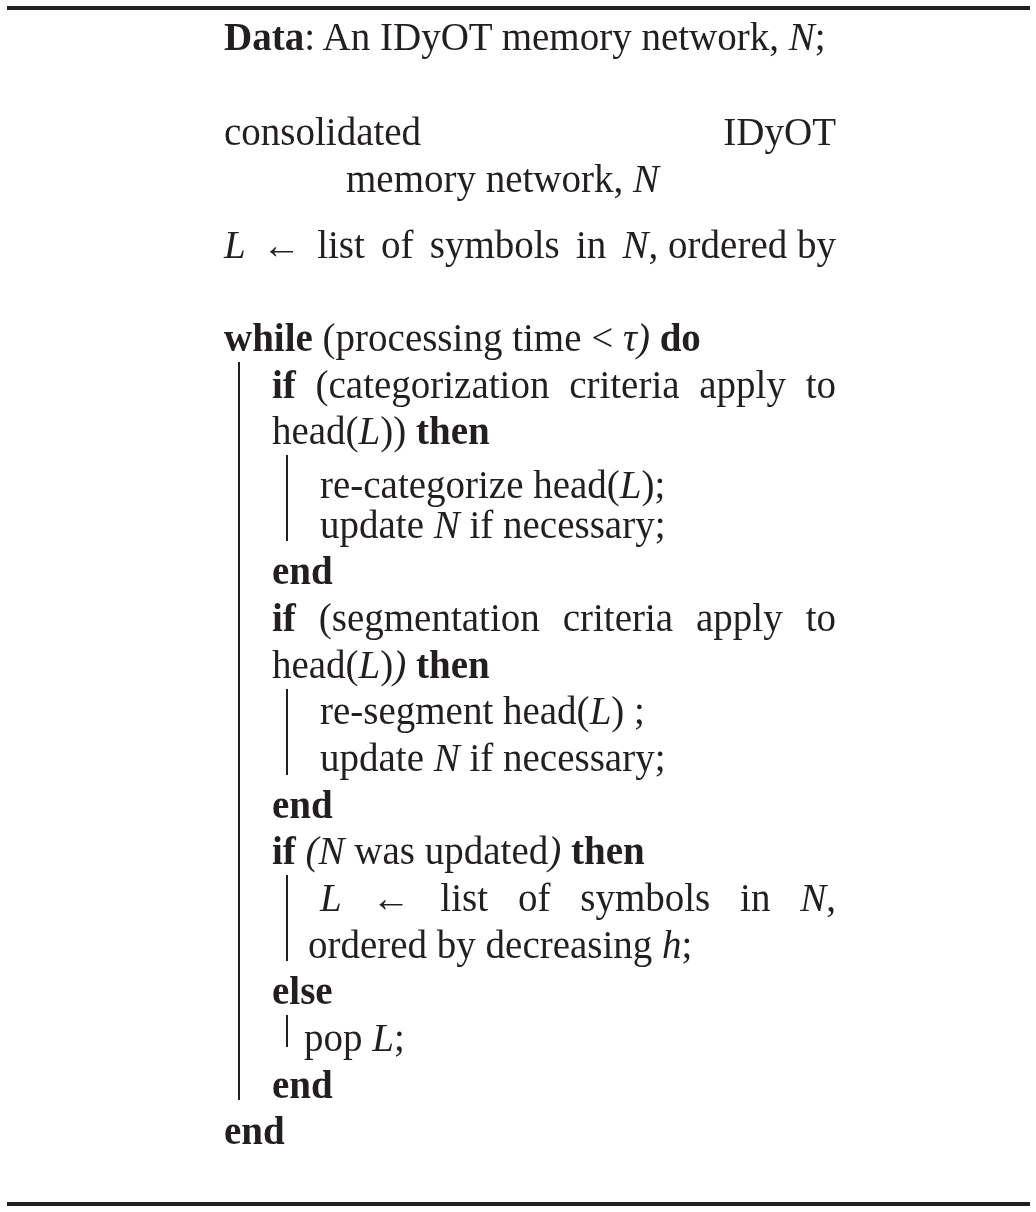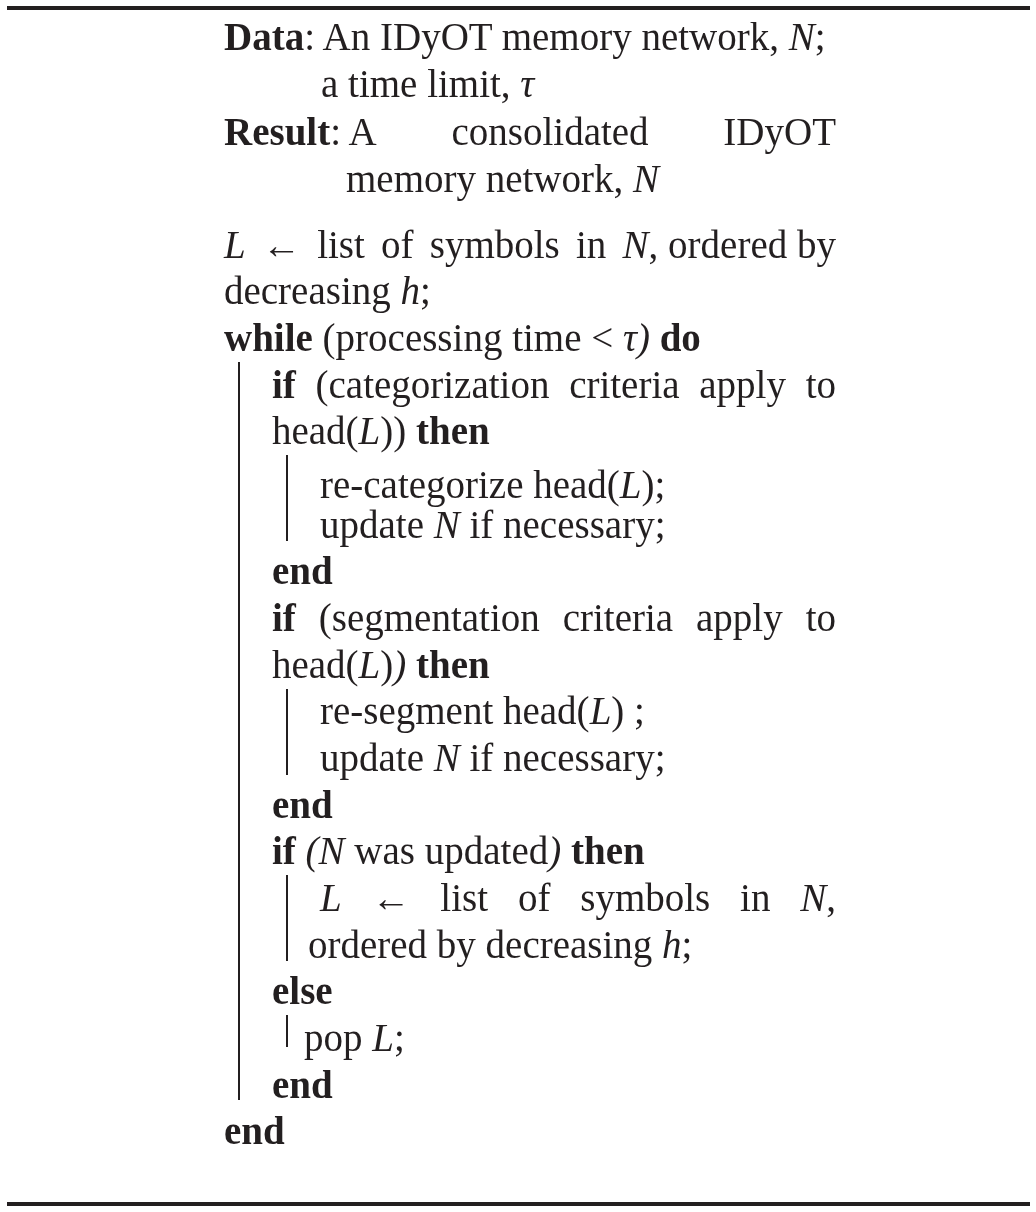--- a/index.html
+++ b/index.html
@@ -58,45 +58,38 @@
 <body>
 
 <div class="rule top"></div>
 
 <div class="algo">
 
   <div class="line" style="top:14px;">
     <span class="b">Data</span><span>: An IDyOT memory network, </span><span class="i">N</span><span>;</span>
   </div>
 
-  <div class="line" style="top:61px; left:97px; width:515px;">
-    <span>a time limit, </span><span class="i">τ</span>
-  </div>
 
   <div class="line justify" style="top:109px;">
-    <span><span class="b">Result</span><span>: A</span></span>
     <span>consolidated</span>
     <span>IDyOT</span>
   </div>
 
   <div class="line" style="top:156px; left:122px; width:490px;">
     <span>memory network, </span><span class="i">N</span>
   </div>
 
   <div class="line justify" style="top:222px;">
     <span class="i">L</span>
     <span>←</span>
     <span>list</span>
     <span>of</span>
     <span>symbols</span>
     <span>in</span>
     <span><span class="i">N</span><span>, ordered by</span></span>
-  </div>
-  <div class="line" style="top:268px;">
-    <span>decreasing </span><span class="i">h</span><span>;</span>
   </div>
 
   <div class="line" style="top:315px;">
     <span class="b">while</span><span> (processing time &lt; </span><span class="i">τ</span><span class="i">)</span> <span class="b">do</span>
   </div>
 
   <div class="vbar" style="left:14px; top:362px; height:738px;"></div>
 
   <div class="line justify" style="top:362px; left:48px; width:564px;">
     <span><span class="b">if</span></span>

